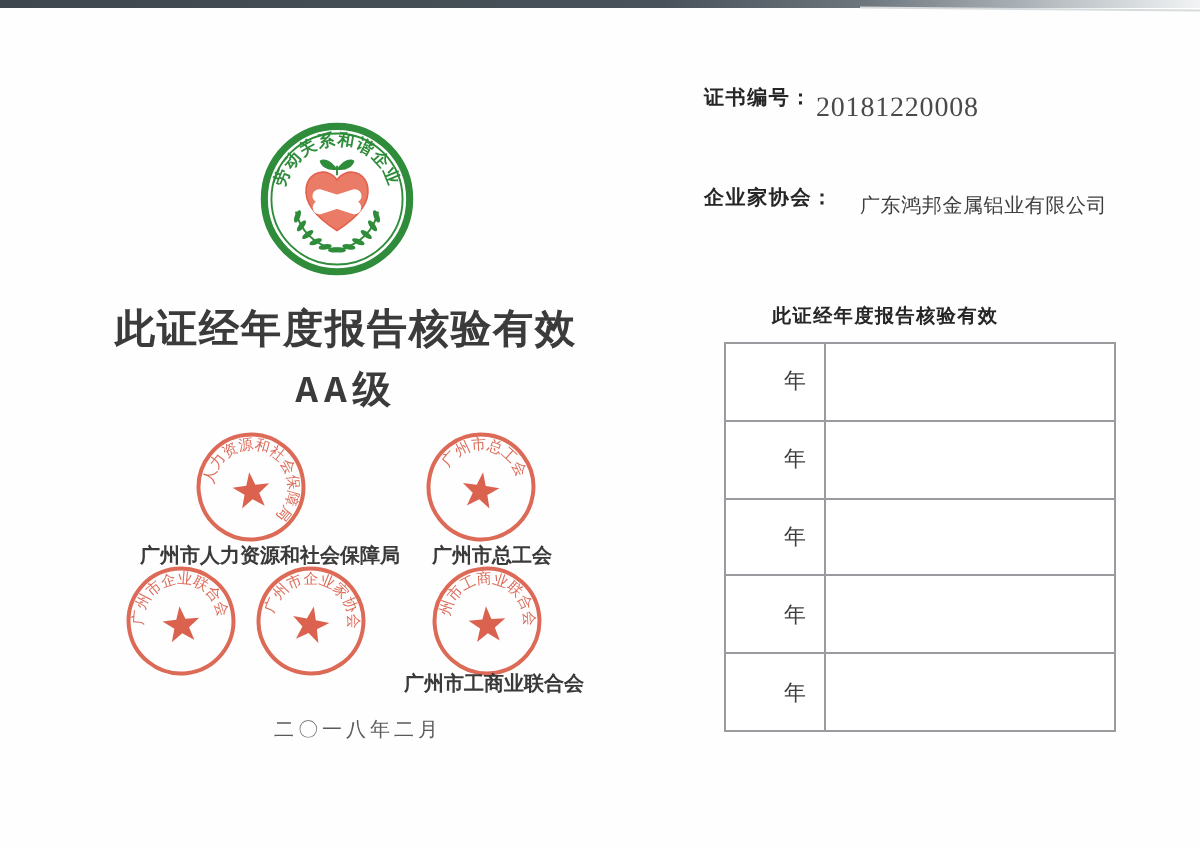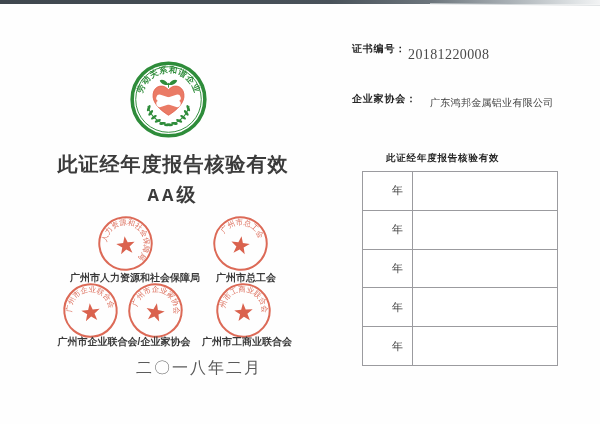--- a/index.html
+++ b/index.html
@@ -26,22 +26,22 @@
   .seal.s4{left:127px;top:282px;transform:rotate(11deg);}
   .seal.s5{left:215px;top:282px;transform:rotate(-4deg);}
 
   .seal-label{position:absolute;font-size:10px;font-weight:bold;color:#3a3a3a;
     text-align:center;letter-spacing:0px;white-space:nowrap;}
   .lbl1{left:65px;top:271px;width:140px;}
   .lbl2{left:196px;top:271px;width:100px;}
   .lbl3{left:49px;top:335px;width:150px;}
   .lbl4{left:192px;top:335px;width:110px;}
 
-  .cert-date{position:absolute;left:96px;top:358px;width:166px;text-align:right;
-    font-size:16px;color:#5a5a5a;letter-spacing:2px;}
+  .cert-date{position:absolute;left:96px;top:358px;width:166px;text-align:center;
+    font-size:10px;color:#5a5a5a;letter-spacing:2px;}
 
   
   .field-label{position:absolute;font-size:10px;font-weight:bold;color:#262626;letter-spacing:.8px;white-space:nowrap;}
   .no-label{left:352px;top:42px;}
   .holder-label{left:352px;top:92px;}
   .note-label{left:352px;top:152px;font-size:9.5px;margin-left:34px;}
   .cert-no{position:absolute;left:408px;top:47px;font-family:"Liberation Serif","DejaVu Serif",serif;
     font-size:14px;color:#4a4a4a;letter-spacing:.4px;}
   .holder-name{position:absolute;left:430px;top:96px;font-family:"Liberation Serif","DejaVu Serif",serif;
     font-size:10px;color:#3d3d3d;letter-spacing:.3px;}
@@ -138,21 +138,20 @@
   <svg class="seal s5" viewBox="0 0 100 100">
     <defs>
         <path id="arc5" d="M50,50 m-33,0 a33,33 0 1 1 66,0 a33,33 0 1 1 -66,0"></path>
       </defs>
     <circle cx="50" cy="50" r="46" fill="none" stroke="#d85a45" stroke-width="3.5" opacity=".9"></circle>
     <polygon opacity=".95" fill="#d85a45" points="50,37 54,48.5 66.17,48.75 56.47,56.1 59.99,67.75 50,60.8 40.01,67.75 43.53,56.1 33.83,48.75 46,48.5"></polygon>
     <text font-size="13" fill="#d85a45" opacity=".9">
       <textPath href="#arc5" startOffset="25%" text-anchor="middle">广州市工商业联合会</textPath>
     </text>
   </svg>
-  <div class="seal-label lbl3">广州市企业联合会/企业家协会</div>
   <div class="seal-label lbl4">广州市工商业联合会</div>
 
   <div class="cert-date">二〇一八年二月</div>
 
   <div class="field-label no-label">证书编号：</div>
   <div class="cert-no">20181220008</div>
 
   <div class="field-label holder-label">企业家协会：</div>
   <div class="holder-name">广东鸿邦金属铝业有限公司</div>
 

